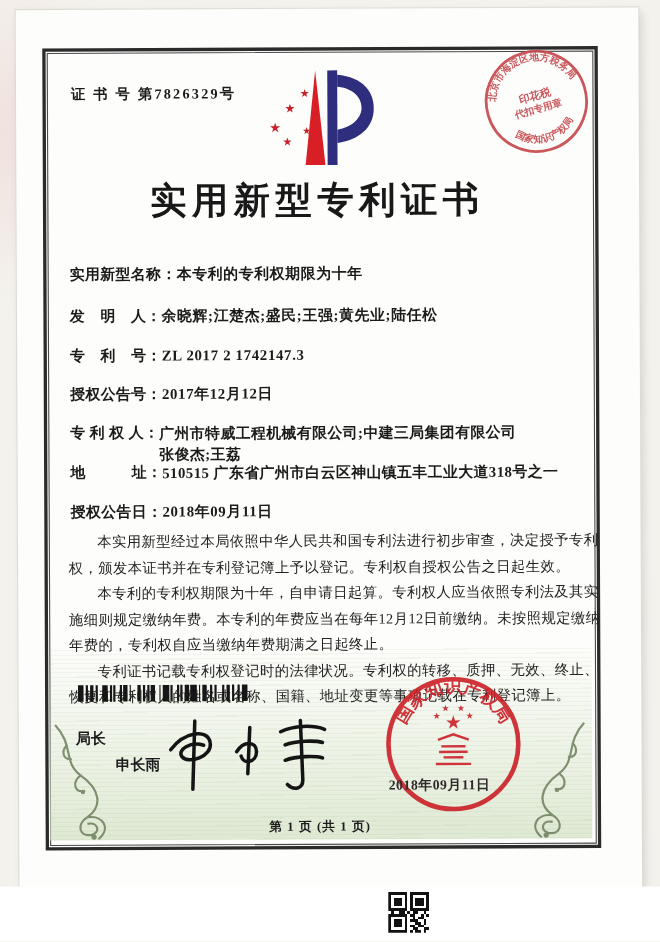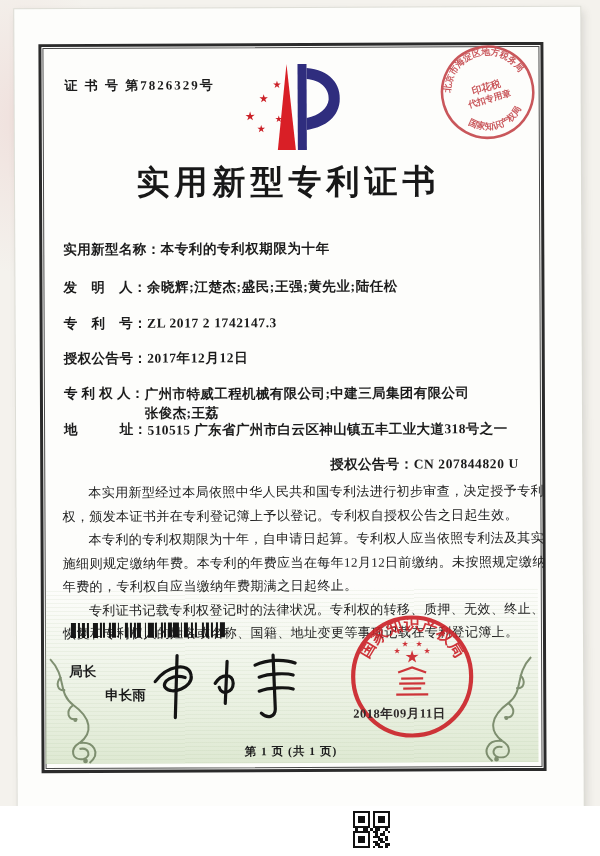--- a/index.html
+++ b/index.html
@@ -101,22 +101,22 @@
     </div>
     <div class="row" style="top:341px">
       <span class="lbl">授权公告号：</span><span class="val">2017年12月12日</span>
     </div>
     <div class="row" style="top:376px">
       <span class="lbl">专 利 权 人：</span><span class="val-block"><div>广州市特威工程机械有限公司;中建三局集团有限公司</div><div>张俊杰;王荔</div></span>
     </div>
     <div class="row" style="top:412px">
       <span class="lbl">地　　　址：</span><span class="val-wrap">510515 广东省广州市白云区神山镇五丰工业大道318号之一</span>
     </div>
-    <div class="row" style="top:448px;left:314px">
-      <span class="lbl">授权公告号：</span><span class="val">CN 207844820 U</span>
+    <div class="row" style="top:448px">
+      <span class="lbl">授权公告日：</span><span class="val">2018年09月11日</span>
     </div>
 
     <div class="paras">
       <p>本实用新型经过本局依照中华人民共和国专利法进行初步审查，决定授予专利权，颁发本证书并在专利登记簿上予以登记。专利权自授权公告之日起生效。</p>
       <p>本专利的专利权期限为十年，自申请日起算。专利权人应当依照专利法及其实施细则规定缴纳年费。本专利的年费应当在每年12月12日前缴纳。未按照规定缴纳年费的，专利权自应当缴纳年费期满之日起终止。</p>
       <p>专利证书记载专利权登记时的法律状况。专利权的转移、质押、无效、终止、恢复和专利权人的姓名或名称、国籍、地址变更等事项记载在专利登记簿上。</p>
     </div>
 
     <div class="barcode" id="barcode">
         <span class="b" style="flex-grow: 3;"></span>

